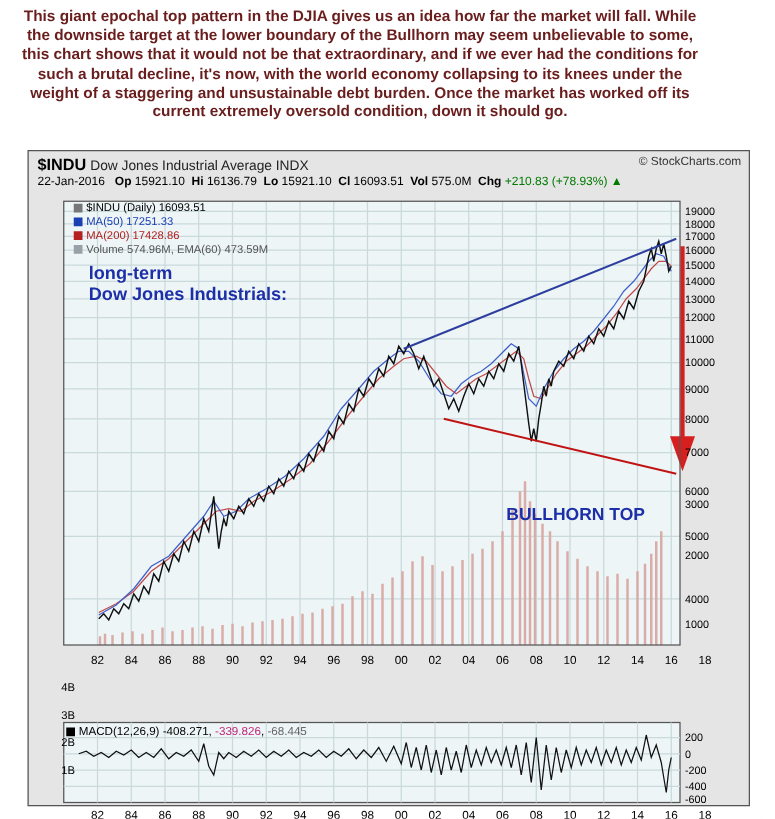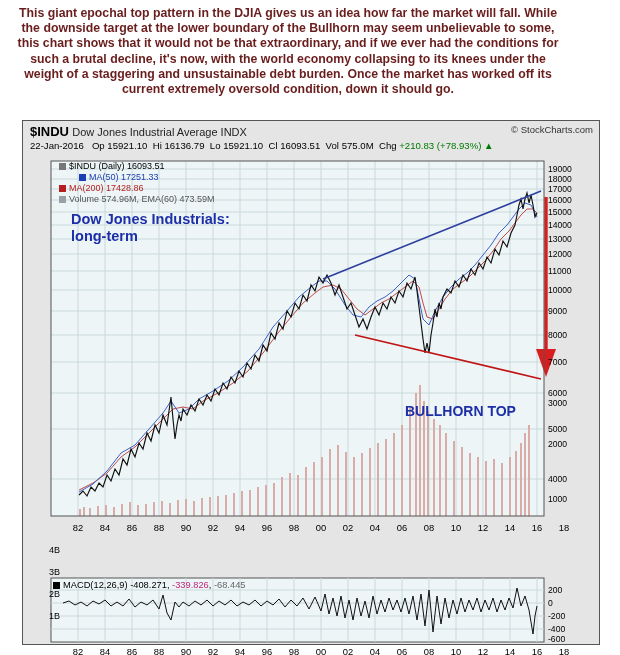--- a/index.html
+++ b/index.html
@@ -19,29 +19,29 @@
     position:absolute;left:22px;top:120px;width:578px;height:525px;
     border:1px solid #555;background:#e5e5e5;box-sizing:border-box;
   }
 
   .hdr{position:relative;height:36px;border-bottom:0px solid #888;}
   .hdr-line1{position:absolute;left:7px;top:3px;font-size:11.5px;color:#000;}
   .hdr-line1 .sym{font-weight:bold;font-size:13px;}
   .hdr-line1 .name{font-size:11px;color:#222;}
   .hdr-src{position:absolute;right:6px;top:3px;font-size:9.5px;color:#333;}
   .hdr-line2{position:absolute;left:7px;top:19px;font-size:9.6px;color:#000;white-space:nowrap;}
-  .hdr-line2 b{font-weight:normal;}
+  .hdr-line2 b{font-weight:bold;}
   .hdr-line2 .pos{color:#007a00;}
 
   
   .legend{position:absolute;left:36px;top:40px;font-size:9px;line-height:11px;color:#000;z-index:6;}
   .legend div{white-space:nowrap;}
   .legend .sw{display:inline-block;width:7px;height:7px;margin-right:3px;vertical-align:-1px;}
   .legend .l-price{color:#000;}
-  .legend .l-ma50{color:#1b3fb5;margin-left:20px;}
+  .legend .l-ma50{color:#1b3fb5;}
   .legend .l-ma200{color:#b52020;}
   .legend .l-vol{color:#555;}
 
   
   .plot-main{position:absolute;left:0;top:36px;width:516px;height:415px;}
   .plot-macd{position:absolute;left:0;top:455px;width:576px;height:68px;}
 
   .plot-title{
     position:absolute;left:48px;top:90px;color:#1c2fa8;font-weight:bold;
     font-size:14.5px;line-height:17px;z-index:6;
@@ -276,22 +276,22 @@
     </div>
 
     <div class="vol-labels">
       <span style="top:424px">4B</span>
       <span style="top:446px">3B</span>
       <span style="top:468px">2B</span>
       <span style="top:490px">1B</span>
     </div>
 
     <div class="plot-title">
+      <div>long-term</div>
       <div>Dow Jones Industrials:</div>
-      <div>long-term</div>
     </div>
 
     <div class="bullhorn-label">BULLHORN TOP</div>
 
     <div class="macd-legend">
       <span class="sw"></span><span class="a">MACD(12,26,9)</span>
       <span class="a">-408.271</span>,
       <span class="b">-339.826</span>,
       <span class="c">-68.445</span>
     </div>

